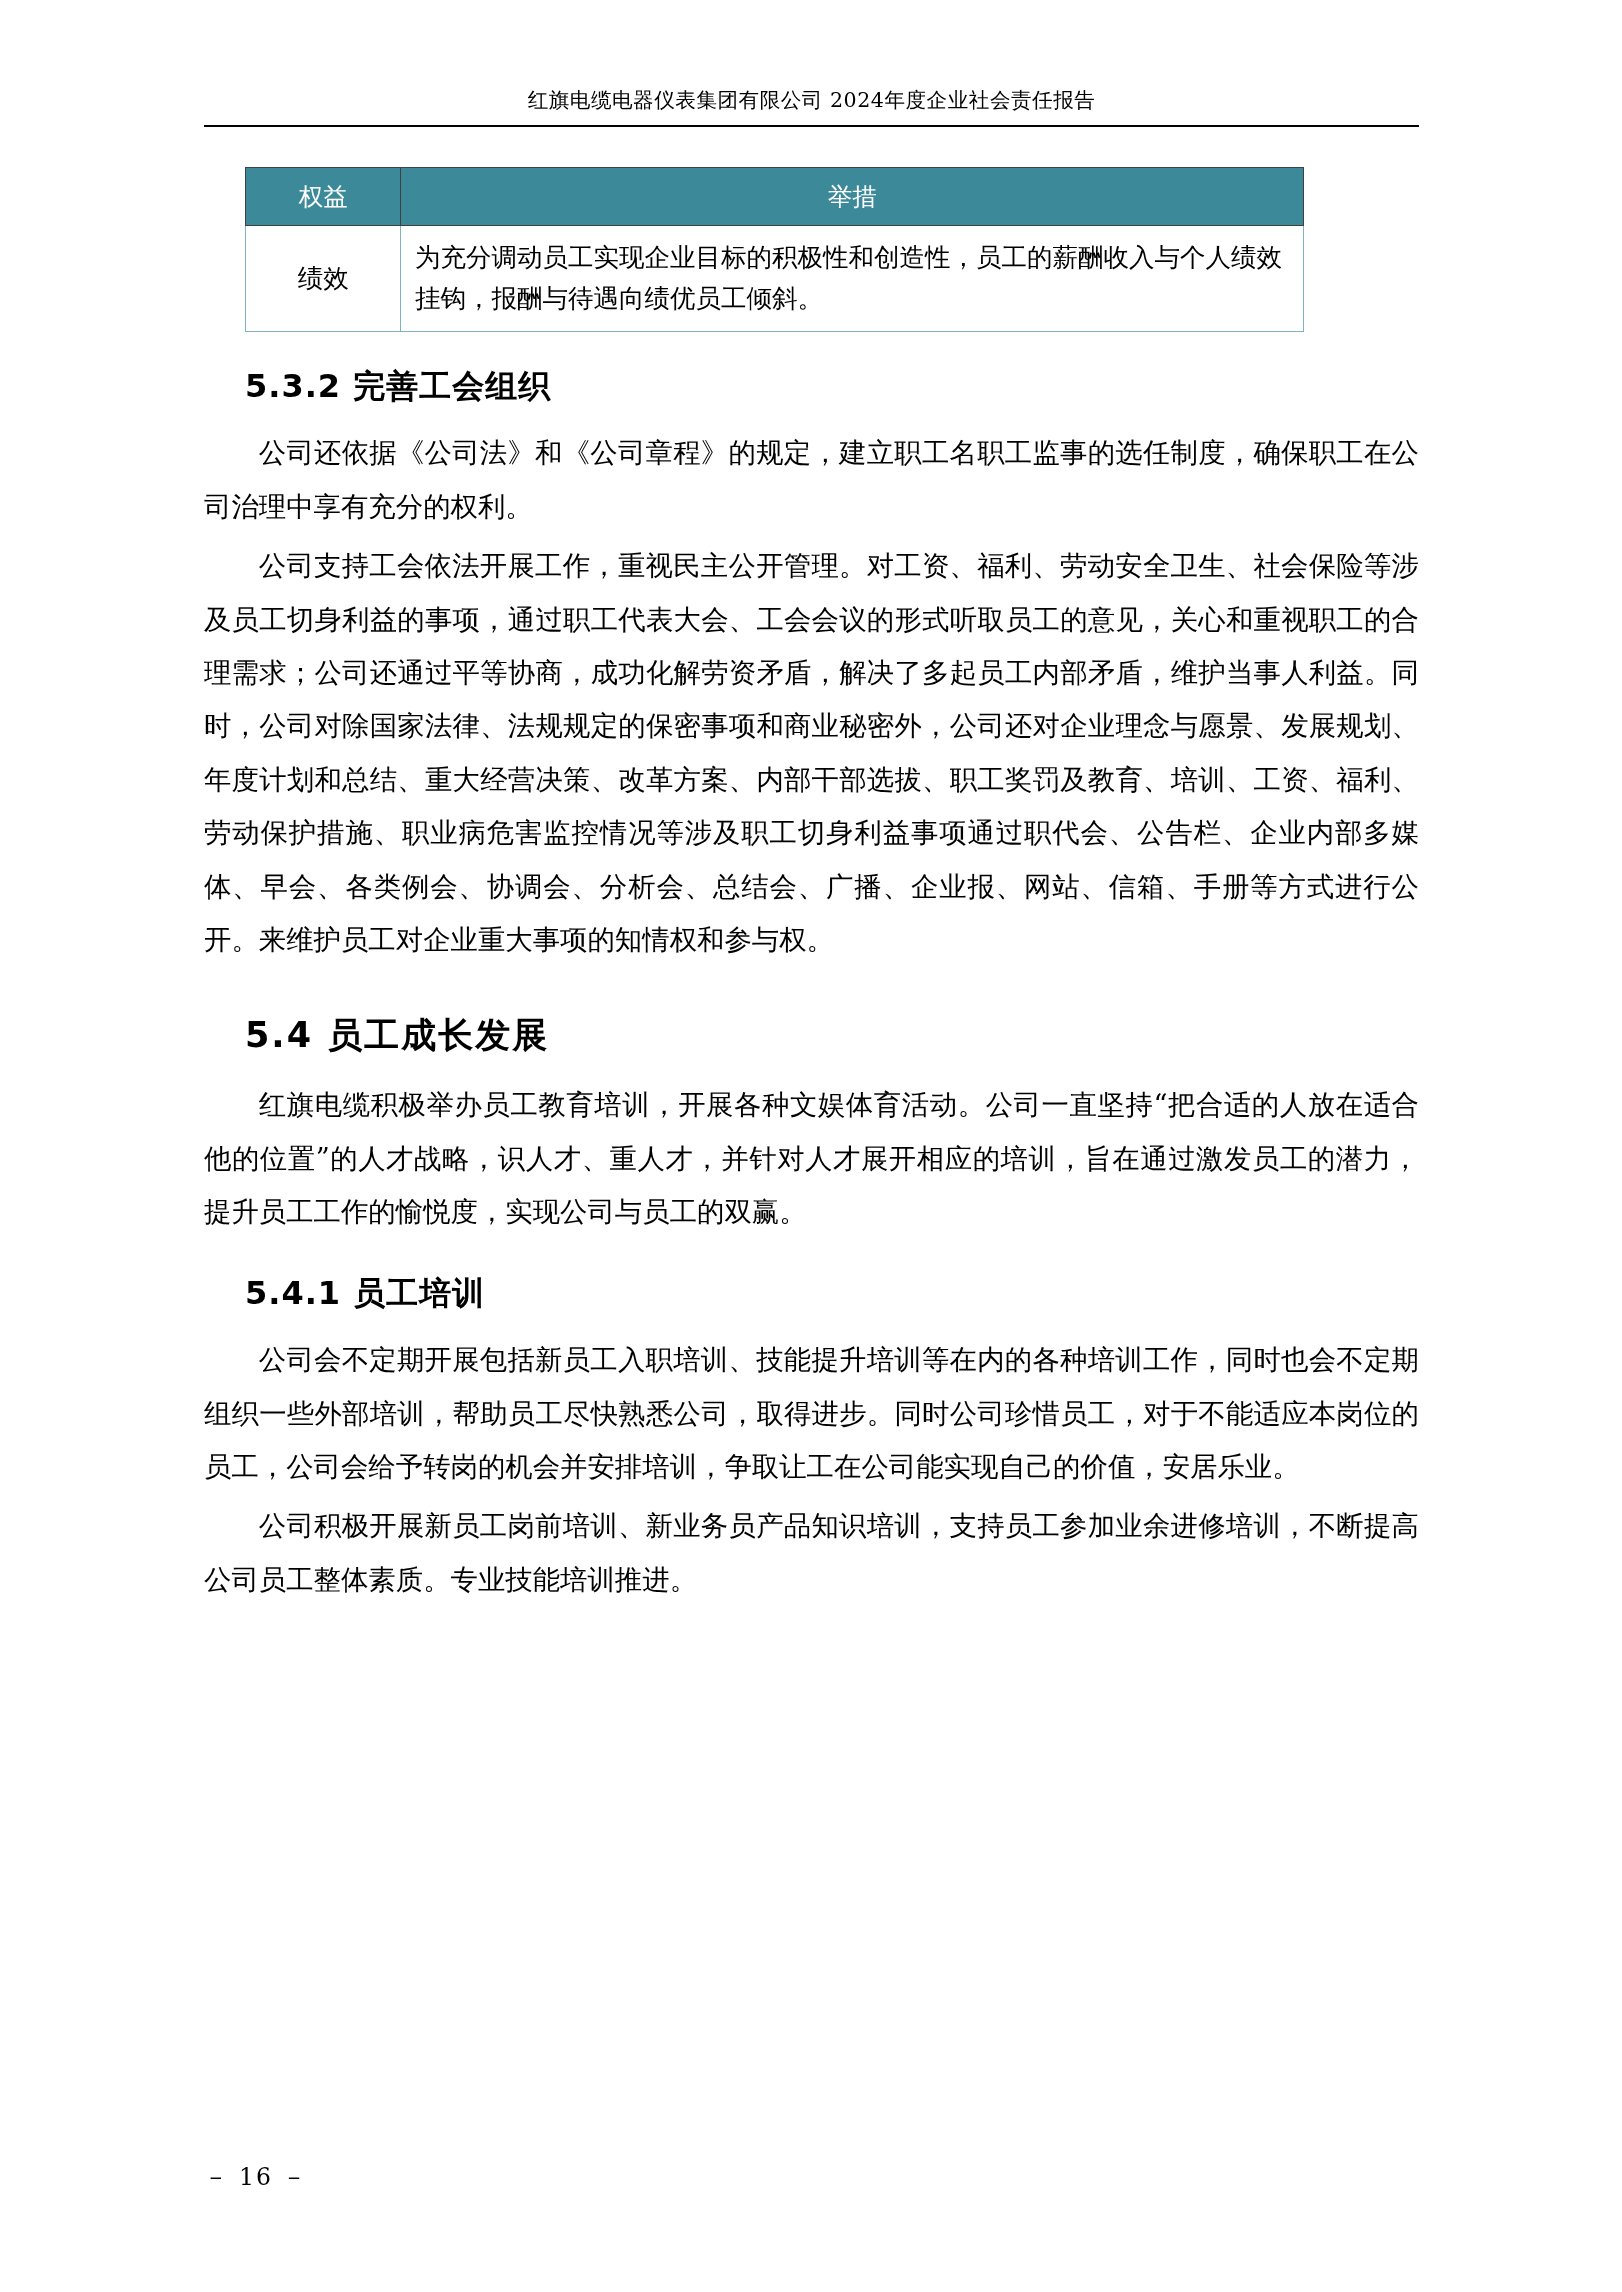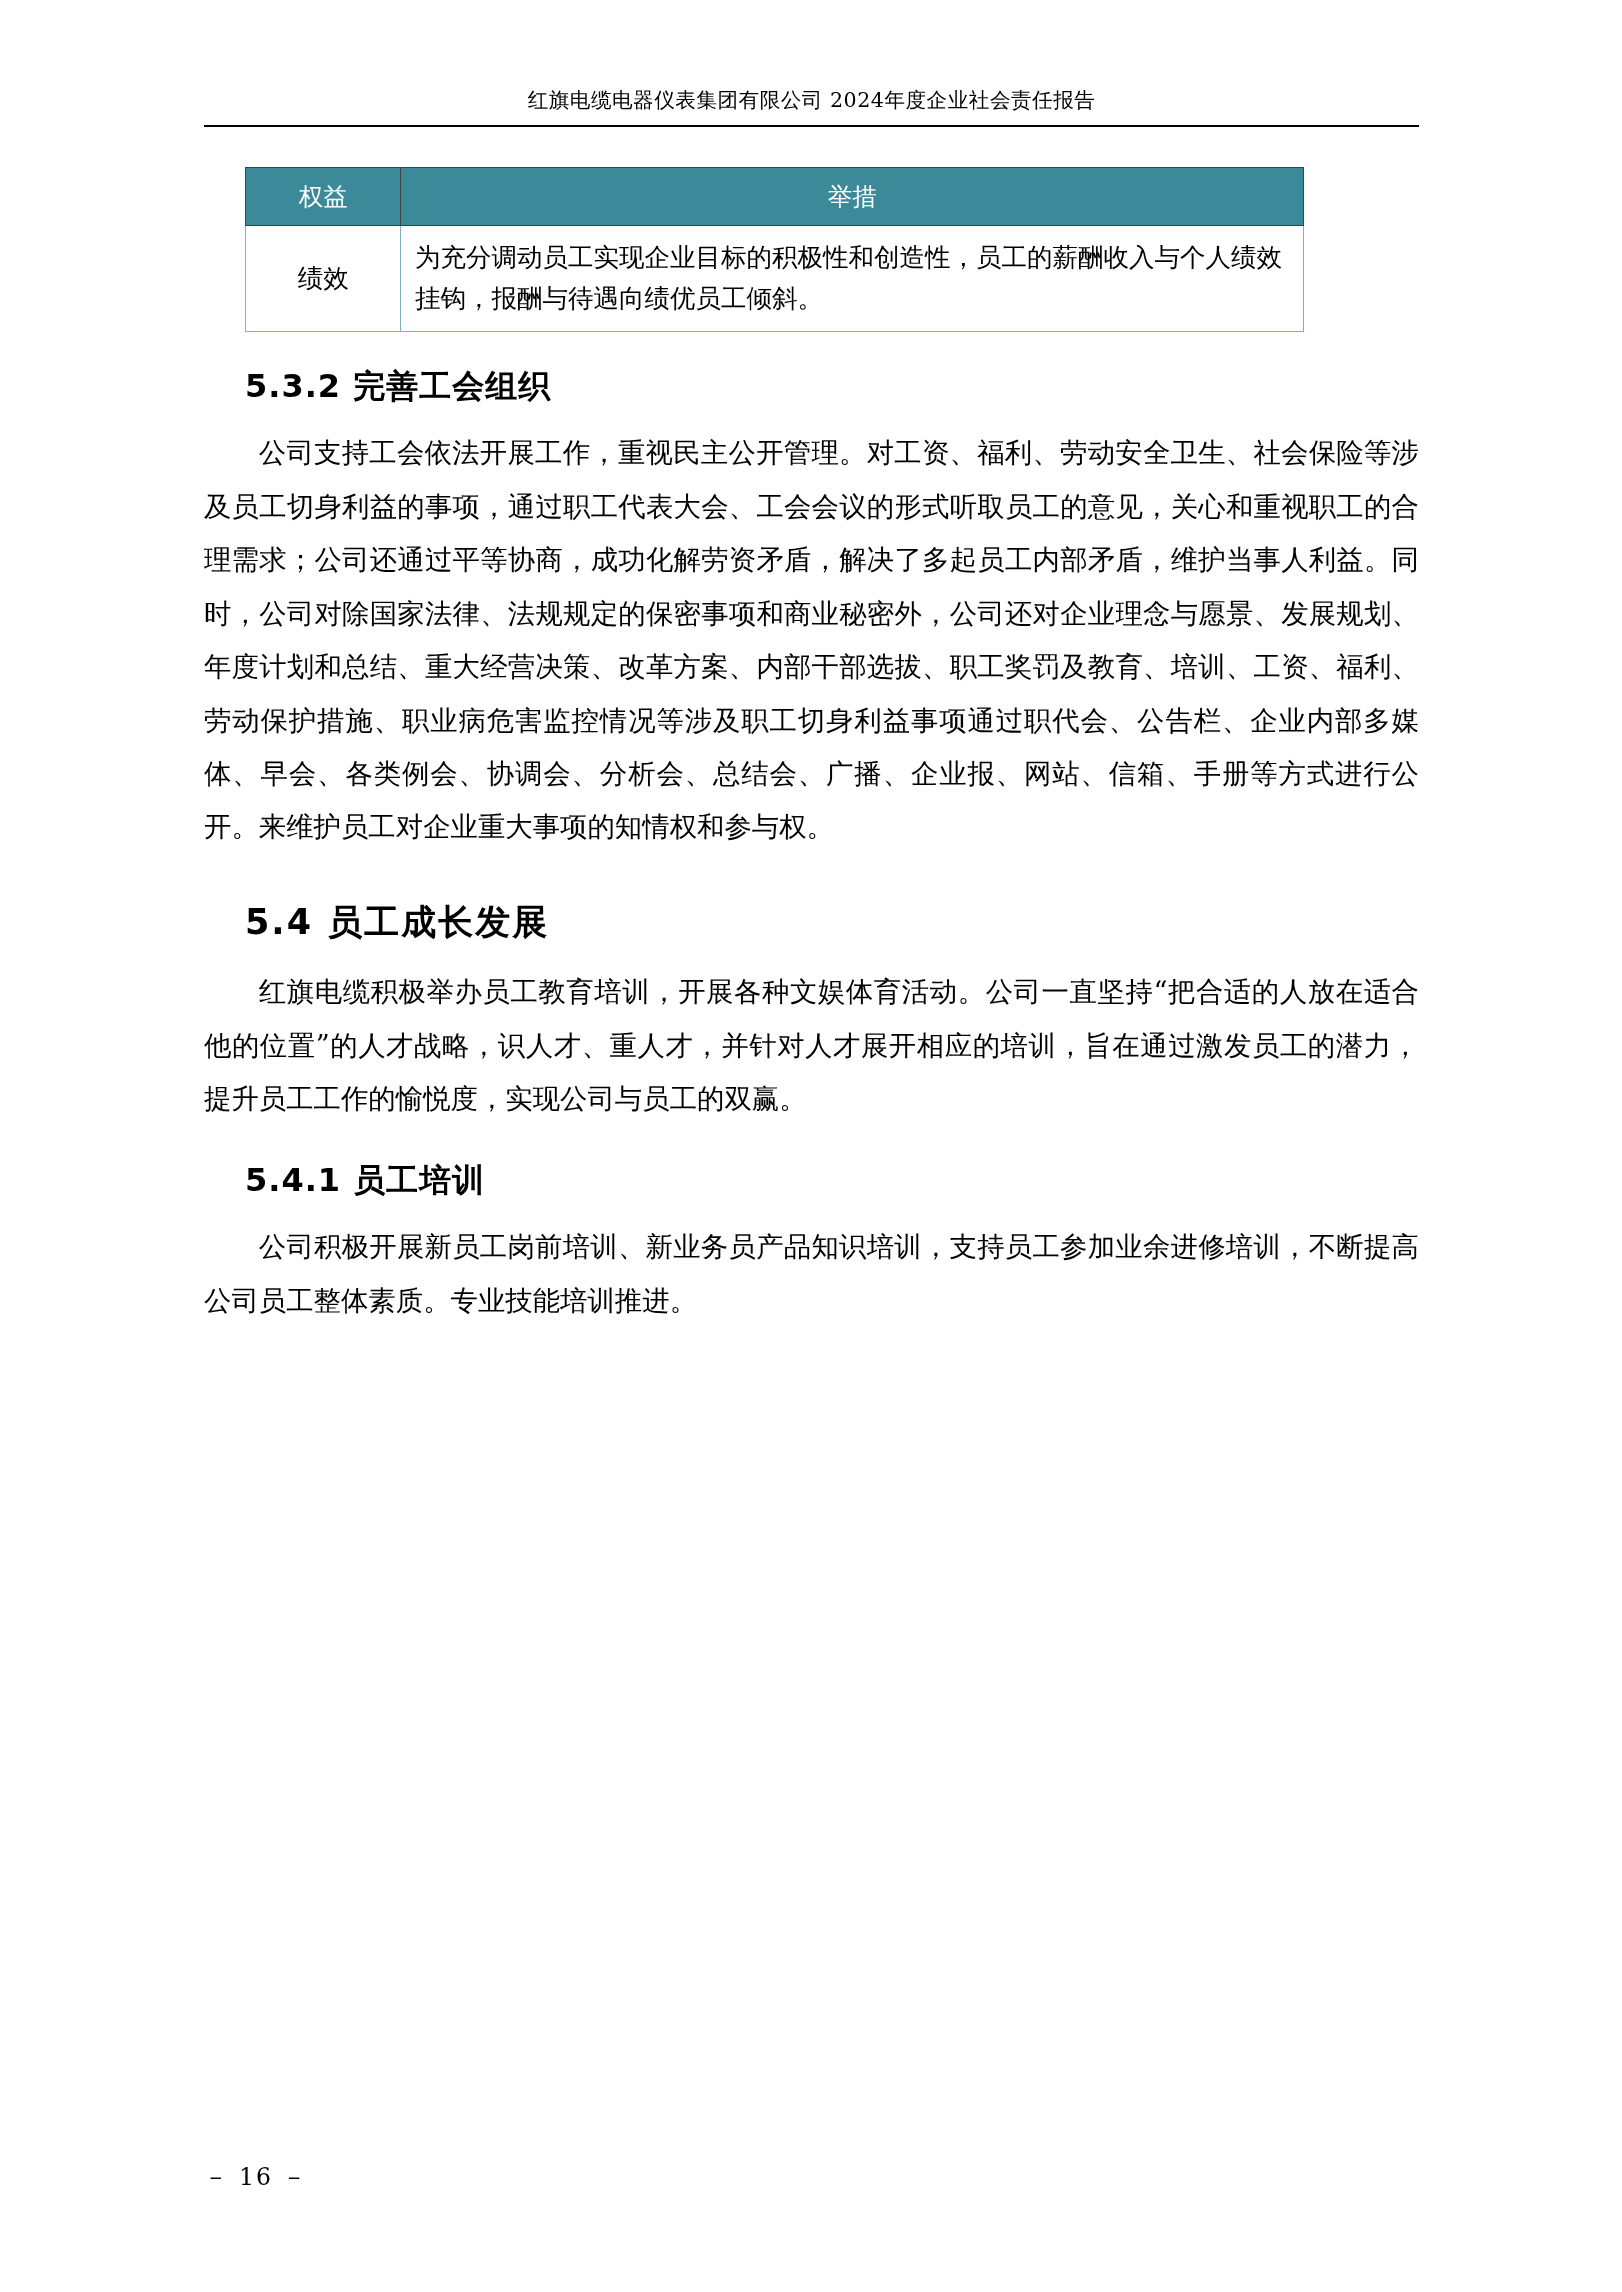--- a/index.html
+++ b/index.html
@@ -131,26 +131,28 @@
       </thead>
       <tbody>
         <tr>
           <td class="cell-rights">绩效</td>
           <td>为充分调动员工实现企业目标的积极性和创造性，员工的薪酬收入与个人绩效挂钩，报酬与待遇向绩优员工倾斜。</td>
         </tr>
       </tbody>
     </table>
 
     <h3 class="heading-3">5.3.2 完善工会组织</h3>
+    <p class="body-text">公司还依据《公司法》和《公司章程》的规定，建立职工名职工监事的选任制度，确保职工在公司治理中享有充分的权利。</p>
     <p class="body-text">公司支持工会依法开展工作，重视民主公开管理。对工资、福利、劳动安全卫生、社会保险等涉及员工切身利益的事项，通过职工代表大会、工会会议的形式听取员工的意见，关心和重视职工的合理需求；公司还通过平等协商，成功化解劳资矛盾，解决了多起员工内部矛盾，维护当事人利益。同时，公司对除国家法律、法规规定的保密事项和商业秘密外，公司还对企业理念与愿景、发展规划、年度计划和总结、重大经营决策、改革方案、内部干部选拔、职工奖罚及教育、培训、工资、福利、劳动保护措施、职业病危害监控情况等涉及职工切身利益事项通过职代会、公告栏、企业内部多媒体、早会、各类例会、协调会、分析会、总结会、广播、企业报、网站、信箱、手册等方式进行公开。来维护员工对企业重大事项的知情权和参与权。</p>
 
     <h2 class="heading-2">5.4 员工成长发展</h2>
     <p class="body-text">红旗电缆积极举办员工教育培训，开展各种文娱体育活动。公司一直坚持“把合适的人放在适合他的位置”的人才战略，识人才、重人才，并针对人才展开相应的培训，旨在通过激发员工的潜力，提升员工工作的愉悦度，实现公司与员工的双赢。</p>
 
     <h3 class="heading-3">5.4.1 员工培训</h3>
+    <p class="body-text">公司会不定期开展包括新员工入职培训、技能提升培训等在内的各种培训工作，同时也会不定期组织一些外部培训，帮助员工尽快熟悉公司，取得进步。同时公司珍惜员工，对于不能适应本岗位的员工，公司会给予转岗的机会并安排培训，争取让工在公司能实现自己的价值，安居乐业。</p>
     <p class="body-text">公司积极开展新员工岗前培训、新业务员产品知识培训，支持员工参加业余进修培训，不断提高公司员工整体素质。专业技能培训推进。</p>
 
   </div>
 
   <div class="footer">－ 16 －</div>
 
 </div>
 
 
 </body></html>

